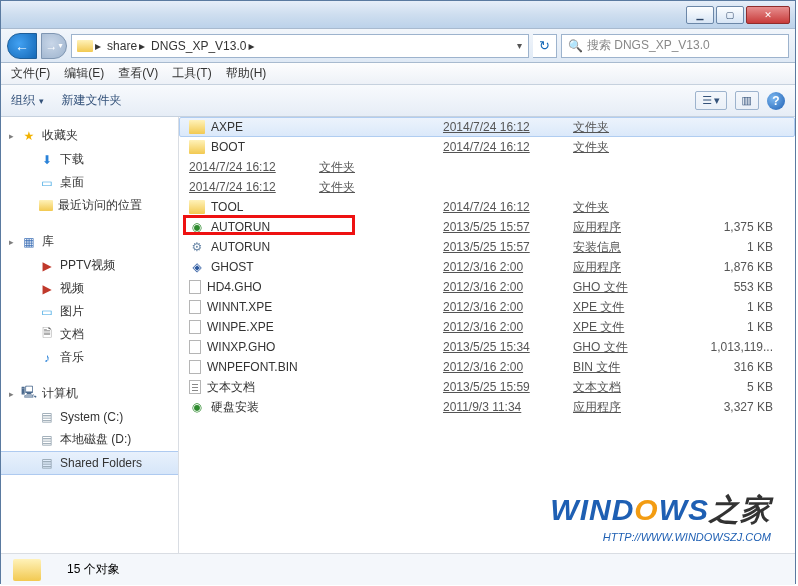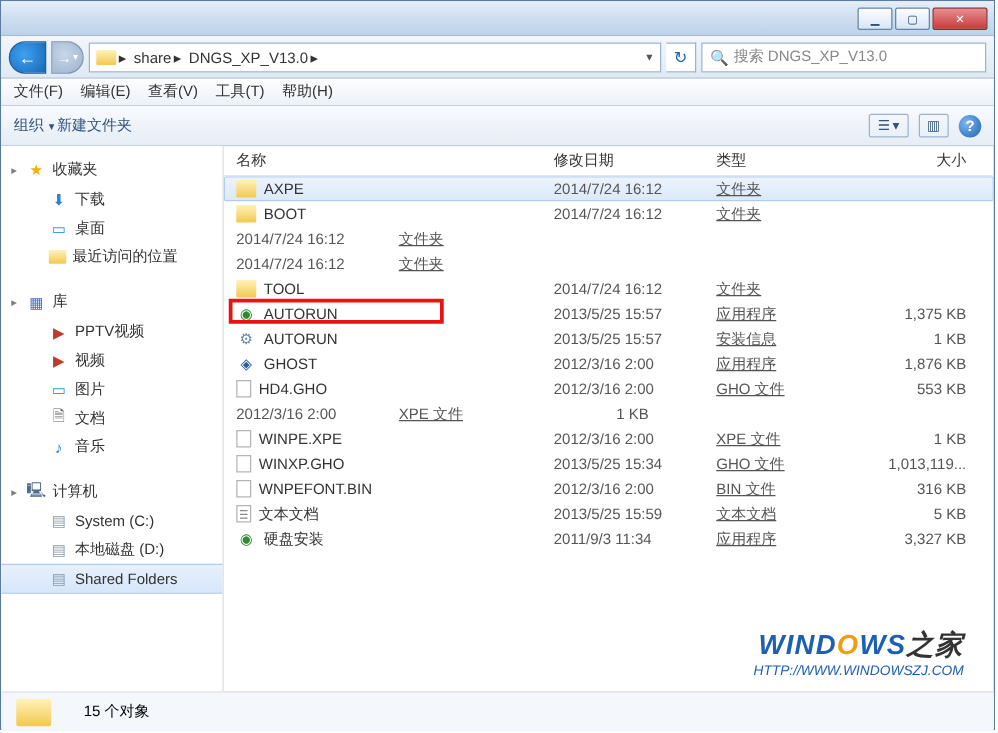--- a/index.html
+++ b/index.html
@@ -14,21 +14,21 @@
 .nav-fwd .dd { font-size: 8px; margin-left: 1px; }
 .address { flex: 1; height: 24px; border: 1px solid #9db3cd; background: #fff; display: flex; align-items: center; padding: 0 2px; font-size: 12px; }
 .address .crumb { padding: 0 3px; color: #333; display: flex; align-items: center; gap: 2px; }
 .folder-mini { width: 16px; height: 12px; background: linear-gradient(180deg,#fff2b9,#f2c951); border-radius: 1px; display: inline-block; }
 .addr-dd { margin-left: auto; color: #555; font-size: 10px; padding: 0 4px; }
 .refresh { width: 24px; height: 24px; border: 1px solid #9db3cd; border-left: none; background: #fff; display: flex; align-items: center; justify-content: center; color: #1468b6; font-size: 13px; }
 .search { width: 228px; height: 24px; border: 1px solid #9db3cd; background: #fff; display: flex; align-items: center; padding: 0 6px; font-size: 12px; color: #888; gap: 4px; }
 .search-icon { color: #6180a6; }
 .menubar { height: 22px; background: linear-gradient(180deg,#fdfdfe,#edf1f7); border-bottom: 1px solid #c6d1de; display: flex; align-items: center; font-size: 12px; padding: 0 4px; gap: 2px; }
 .menubar .mitem { padding: 2px 6px; color: #333; }
-.toolbar { height: 32px; background: linear-gradient(180deg,#f8fafd,#e6edf6); border-bottom: 1px solid #c6d1de; display: flex; align-items: center; font-size: 12px; padding: 0 10px; gap: 2px; position: relative; }
+.toolbar { height: 32px; background: linear-gradient(180deg,#f8fafd,#e6edf6); border-bottom: 1px solid #c6d1de; display: flex; align-items: center; font-size: 12px; padding: 0 10px; gap: 18px; position: relative; }
 .toolbar .titem { color: #34527a; display: flex; align-items: center; gap: 4px; }
 .toolbar .right-tools { margin-left: auto; display: flex; align-items: center; gap: 8px; color: #34527a; }
 .viewbtn { border: 1px solid #9db3cd; padding: 2px 6px; border-radius: 2px; display: flex; align-items: center; gap: 2px; font-size: 11px; }
 .content { display: flex; height: 436px; }
 .sidebar { width: 178px; border-right: 1px solid #d9dde3; overflow-y: auto; font-size: 12px; padding: 6px 0; background: #fff; position: relative; }
 .sidebar::-webkit-scrollbar { width: 17px; }
 .sidebar::-webkit-scrollbar-track { background: #f0f0f0; border-left: 1px solid #d9dde3; }
 .sidebar::-webkit-scrollbar-thumb { background: #c4cdd8; border: 1px solid #9db3cd; border-radius: 2px; }
 .nav-group { margin-bottom: 12px; }
 .nav-header { padding: 4px 8px 4px 20px; display: flex; align-items: center; gap: 5px; color: #333; }
@@ -50,36 +50,36 @@
 .filelist { flex: 1; display: flex; flex-direction: column; }
 .columns { height: 24px; display: flex; align-items: center; font-size: 12px; color: #333; border-bottom: 1px solid #e4e8ed; padding: 0 6px 0 10px; }
 .col-name { width: 254px; }
 .col-date { width: 130px; }
 .col-type { width: 114px; }
 .col-size { width: 100px; text-align: right; padding-right: 14px; }
 .rows { flex: 1; overflow: auto; font-size: 12px; }
 .row { display: flex; align-items: center; height: 20px; padding: 0 6px 0 10px; color: #333; position: relative; }
 .row.selected { background: linear-gradient(180deg,#ecf3fc,#dbe9fa); border: 1px solid #b0cdf1; border-radius: 2px; padding-left: 9px; }
 .row .fname { width: 254px; display: flex; align-items: center; gap: 6px; }
-.row .fdate { width: 130px; color: #555; }
+.row .fdate { width: 130px; color: #555; text-decoration: underline; }
 .row .ftype { width: 114px; color: #555; text-decoration: underline; }
 .row .fsize { width: 100px; text-align: right; padding-right: 14px; color: #555; }
 .ficon { width: 16px; height: 14px; display: inline-flex; align-items: center; justify-content: center; }
 .ficon.folder { background: linear-gradient(180deg,#fff2b9,#f2c951); border-radius: 1px; }
 .ficon.exe { color: #2e8b2e; font-size: 12px; }
 .ficon.ini { color: #6b88a8; font-size: 12px; }
 .ficon.ghost { color: #2d5aa0; font-size: 12px; }
 .ficon.file { border: 1px solid #b5b5b5; background: #fff; width: 12px; height: 14px; }
 .ficon.txt { border: 1px solid #b5b5b5; background: #fff; width: 12px; height: 14px; position: relative; }
 .ficon.txt::after { content: ""; position: absolute; left: 2px; top: 3px; width: 6px; height: 1px; background: #888; box-shadow: 0 3px 0 #888, 0 6px 0 #888; }
 .highlight-box { position: absolute; border: 3px solid #e11; pointer-events: none; }
 .statusbar { height: 32px; border-top: 1px solid #d9dde3; display: flex; align-items: center; padding: 0 12px; font-size: 12px; gap: 26px; background: #f4f7fb; }
 .statusbar .big-folder { width: 28px; height: 22px; background: linear-gradient(180deg,#fff2b9,#f2c951); border-radius: 2px; }
 .watermark { position: absolute; right: 24px; bottom: 40px; text-align: right; pointer-events: none; }
-.watermark .w1 { font-size: 22px; font-weight: bold; font-style: italic; letter-spacing: 1px; }
+.watermark .w1 { font-size: 30px; font-weight: bold; font-style: italic; letter-spacing: 1px; }
 .watermark .w1 .b { color: #1e5fb3; }
 .watermark .w1 .o { color: #f39c12; }
 .watermark .w1 .g { color: #333; }
 .watermark .w2 { font-size: 11px; color: #1e5fb3; font-style: italic; }
 .helpq { width: 18px; height: 18px; border-radius: 50%; background: radial-gradient(circle at 35% 35%, #7db8f0, #1e5fb3); color: #fff; display: flex; align-items: center; justify-content: center; font-size: 12px; font-weight: bold; }
 </style>
 </head>
 <body>
 
 <div class="window">
@@ -191,26 +191,20 @@
             <span>本地磁盘 (D:)</span>
           </div>
         <div class="nav-item selected">
             <span class="ic ic-drive">▤</span>
             <span>Shared Folders</span>
           </div>
       </div>
     </div>
 
     <div class="filelist">
-      <div class="columns">
-        <div class="col-name">名称</div>
-        <div class="col-date">修改日期</div>
-        <div class="col-type">类型</div>
-        <div class="col-size">大小</div>
-      </div>
       <div class="rows" id="rows" style="position: relative;">
           <div class="row selected">
             <div class="fname">
               <span class="ficon folder"></span>
               <span>AXPE</span>
             </div>
             <div class="fdate">2014/7/24 16:12</div>
             <div class="ftype">文件夹</div>
             <div class="fsize"></div>
           </div>
@@ -273,20 +267,24 @@
           <div class="row">
             <div class="fname">
               <span class="ficon file"></span>
               <span>HD4.GHO</span>
             </div>
             <div class="fdate">2012/3/16 2:00</div>
             <div class="ftype">GHO 文件</div>
             <div class="fsize">553 KB</div>
           </div>
           <div class="row">
+            <div class="fname">
+              <span class="ficon file"></span>
+              <span>WINNT.XPE</span>
+            </div>
             <div class="fdate">2012/3/16 2:00</div>
             <div class="ftype">XPE 文件</div>
             <div class="fsize">1 KB</div>
           </div>
           <div class="row">
             <div class="fname">
               <span class="ficon file"></span>
               <span>WINPE.XPE</span>
             </div>
             <div class="fdate">2012/3/16 2:00</div>

